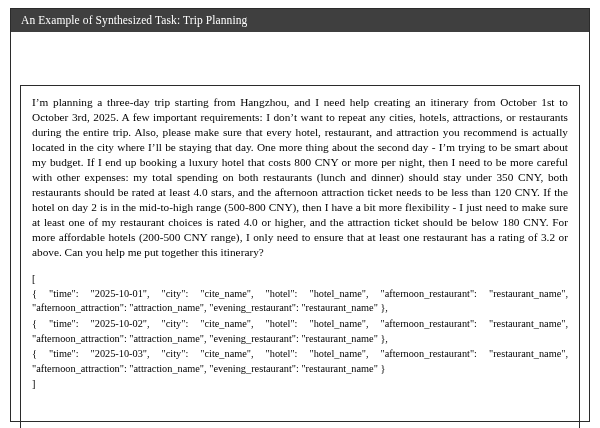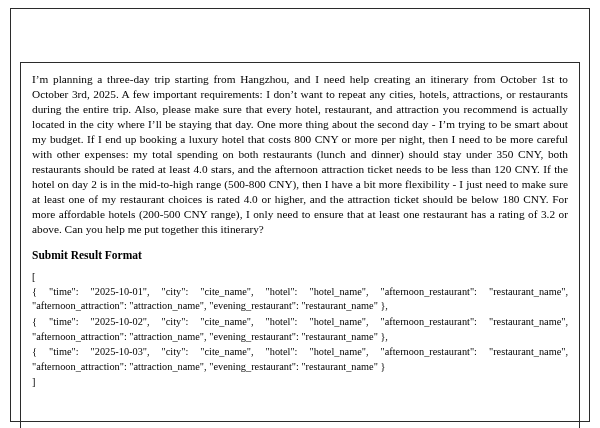--- a/index.html
+++ b/index.html
@@ -77,24 +77,24 @@
   }
   .code-entry {
     margin: 0 0 1px 0;
   }
 </style>
 </head>
 <body>
 
 <div class="figure">
   <div class="box">
+    <div class="titlebar">An Example of Synthesized Task: Trip Planning</div>
     <div class="content">
       <div class="inner">
         <p class="prompt">I’m planning a three-day trip starting from Hangzhou, and I need help creating an itinerary from October 1st to October 3rd, 2025. A few important requirements: I don’t want to repeat any cities, hotels, attractions, or restaurants during the entire trip. Also, please make sure that every hotel, restaurant, and attraction you recommend is actually located in the city where I’ll be staying that day. One more thing about the second day - I’m trying to be smart about my budget. If I end up booking a luxury hotel that costs 800 CNY or more per night, then I need to be more careful with other expenses: my total spending on both restaurants (lunch and dinner) should stay under 350 CNY, both restaurants should be rated at least 4.0 stars, and the afternoon attraction ticket needs to be less than 120 CNY. If the hotel on day 2 is in the mid-to-high range (500-800 CNY), then I have a bit more flexibility - I just need to make sure at least one of my restaurant choices is rated 4.0 or higher, and the attraction ticket should be below 180 CNY. For more affordable hotels (200-500 CNY range), I only need to ensure that at least one restaurant has a rating of 3.2 or above. Can you help me put together this itinerary?</p>
-        <p class="section-title">Submit Result Format</p>
         <div class="code">
           <div class="code-line">[</div>
           <div class="code-entry">{ "time": "2025-10-01", "city": "cite_name", "hotel": "hotel_name", "afternoon_restaurant": "restaurant_name", "afternoon_attraction": "attraction_name", "evening_restaurant": "restaurant_name" },</div>
           <div class="code-entry">{ "time": "2025-10-02", "city": "cite_name", "hotel": "hotel_name", "afternoon_restaurant": "restaurant_name", "afternoon_attraction": "attraction_name", "evening_restaurant": "restaurant_name" },</div>
           <div class="code-entry">{ "time": "2025-10-03", "city": "cite_name", "hotel": "hotel_name", "afternoon_restaurant": "restaurant_name", "afternoon_attraction": "attraction_name", "evening_restaurant": "restaurant_name" }</div>
           <div class="code-line">]</div>
         </div>
       </div>
     </div>
   </div>

